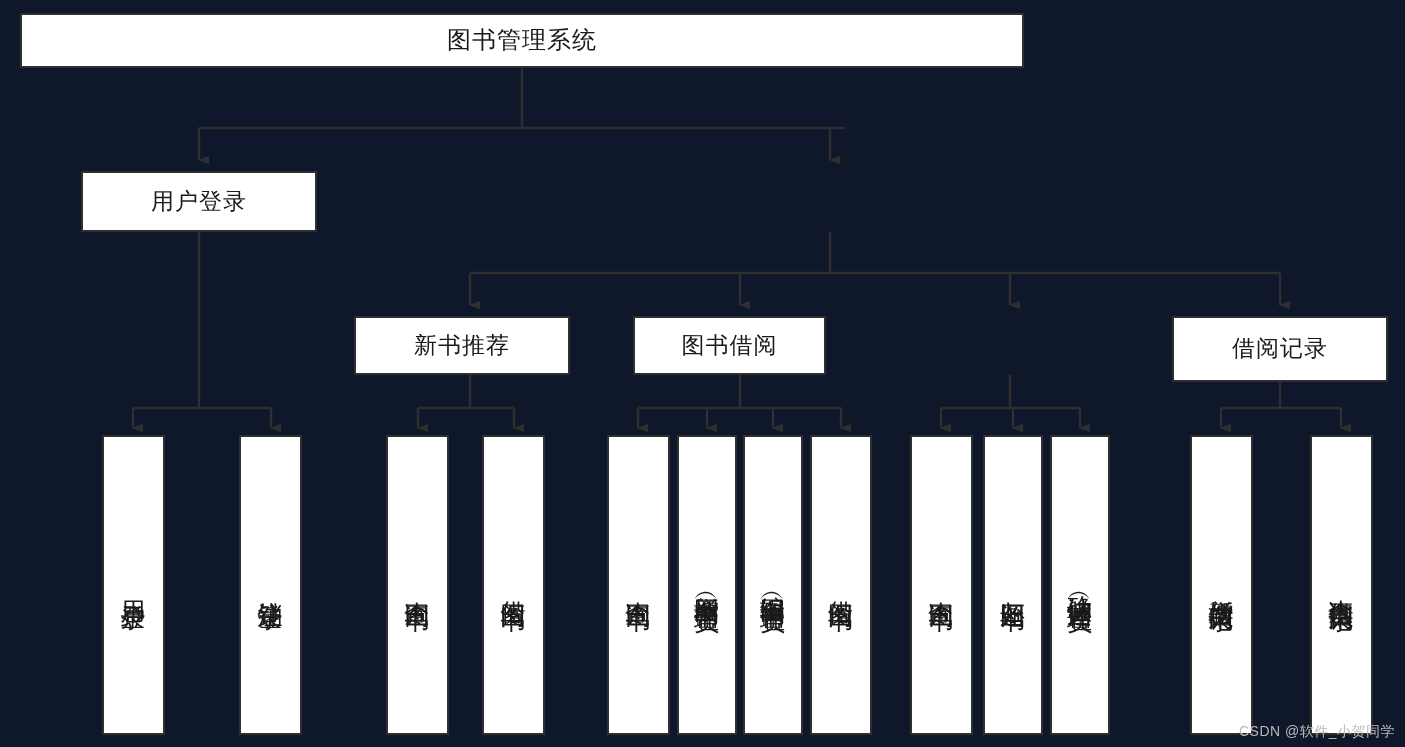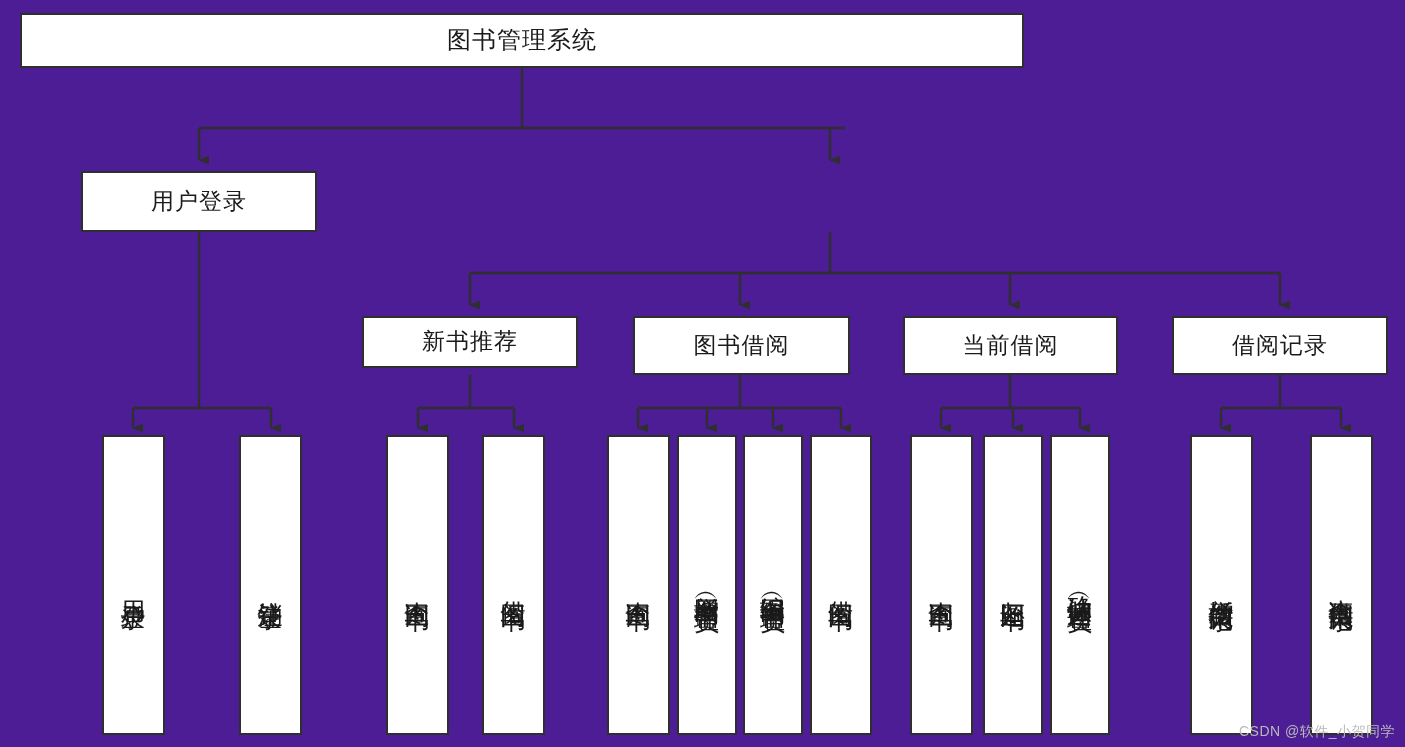--- a/index.html
+++ b/index.html
@@ -8,21 +8,21 @@
     padding: 0;
     background: #ffffff;
   }
   body {
     font-family: "Liberation Sans", "DejaVu Sans", sans-serif;
   }
   #diagram-root {
     position: relative;
     width: 1405px;
     height: 747px;
-    background: #4c1d95;
+    background: #0f172a;
     overflow: hidden;
   }
   #edges-layer {
     position: absolute;
     left: 0;
     top: 0;
     width: 1405px;
     height: 747px;
     pointer-events: none;
   }
@@ -129,30 +129,27 @@
   </svg>
 
   <div class="node node-h node-root" style="left: 20px; top: 13px; width: 1004px; height: 55px;">
     <span>图书管理系统</span>
   </div>
 
   <div class="node node-h" style="left: 81px; top: 171px; width: 236px; height: 61px;">
     <span>用户登录</span>
   </div>
 
-  <div class="node node-h" style="left: 362px; top: 316px; width: 216px; height: 52px;">
+  <div class="node node-h" style="left: 354px; top: 316px; width: 216px; height: 59px;">
     <span>新书推荐</span>
   </div>
-  <div class="node node-h" style="left: 633px; top: 316px; width: 217px; height: 59px;">
+  <div class="node node-h" style="left: 633px; top: 316px; width: 193px; height: 59px;">
     <span>图书借阅</span>
   </div>
-  <div class="node node-h" style="left: 903px; top: 316px; width: 215px; height: 59px;">
-    <span>当前借阅</span>
-  </div>
-  <div class="node node-h" style="left: 1172px; top: 316px; width: 216px; height: 59px; text-align: center;">
+  <div class="node node-h" style="left: 1172px; top: 316px; width: 216px; height: 66px; text-align: center;">
     <span>借阅记录</span>
   </div>
 
   <div class="node node-v" style="left: 102px; top: 435px; width: 63px; height: 300px;">
     <span class="vtext">用户登录</span>
   </div>
   <div class="node node-v" style="left: 239px; top: 435px; width: 63px; height: 300px;">
     <span class="vtext">注销登录</span>
   </div>
 

